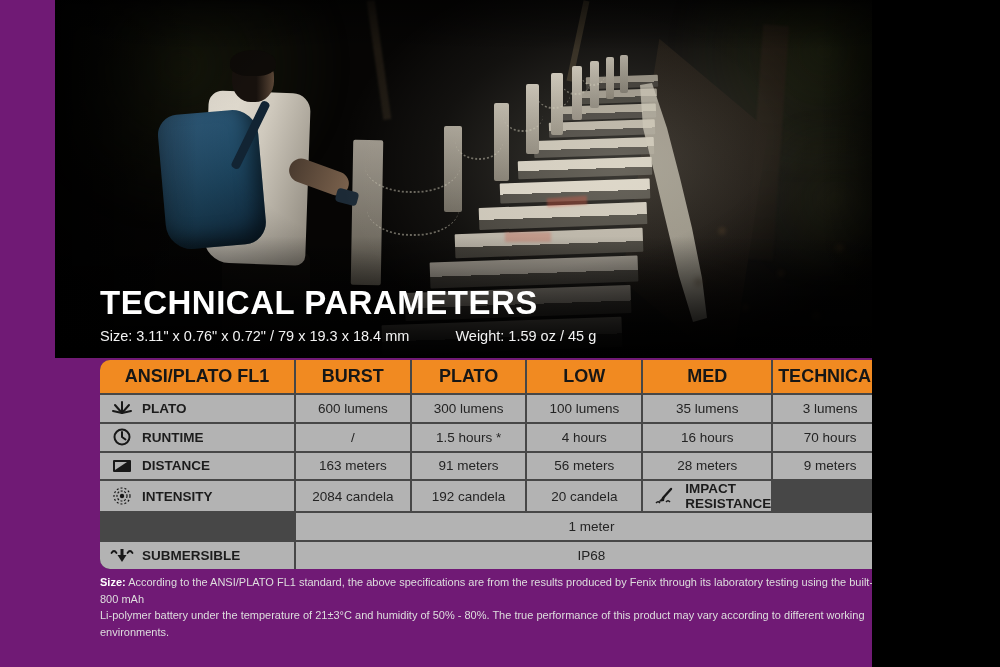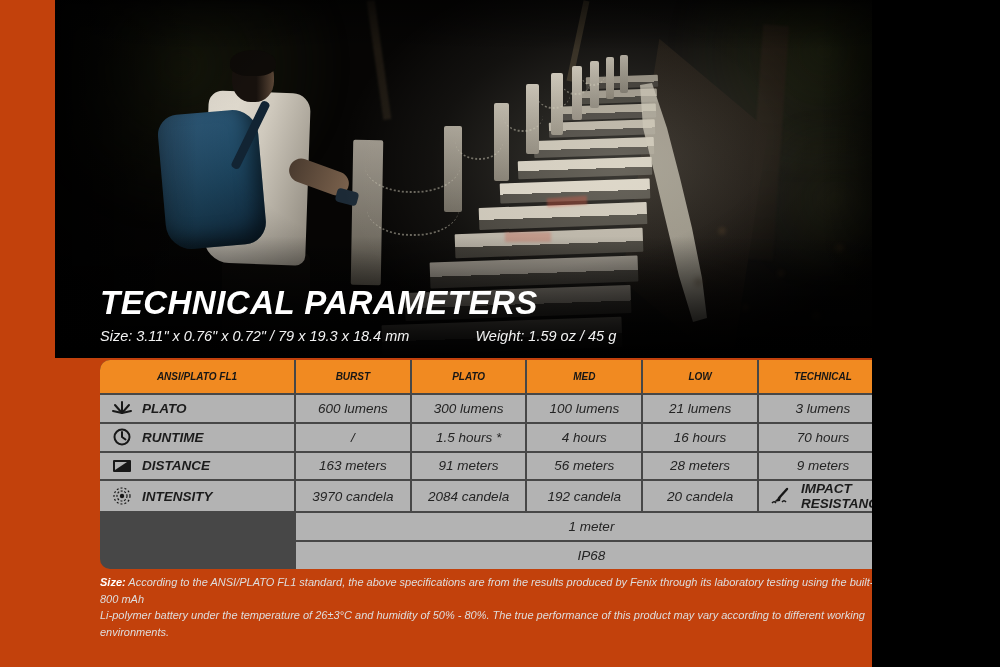--- a/index.html
+++ b/index.html
@@ -2,47 +2,47 @@
 <html style="--orange: #F18A21; --cellgray: #B3B3B3; --divider: #474747; --inkdark: #1C1C1C;"><head>
 <meta charset="utf-8">
 <style>
   :root{
     --orange:#F18A21;
     --cellgray:#B3B3B3;
     --divider:#474747;
     --inkdark:#1C1C1C;
   }
   html,body{margin:0;padding:0;background:#000;}
-  .stage{position:relative;width:872px;height:667px;background:#c2410c;overflow:hidden;
-         font-family:"Liberation Sans","DejaVu Sans",sans-serif;font-style:italic;}
+  .stage{position:relative;width:872px;height:667px;background:#701a75;overflow:hidden;
+         font-family:"Liberation Sans","DejaVu Sans",sans-serif;}
   
   .photo{position:absolute;left:55px;top:0;width:889px;height:358px;background:#060504;overflow:hidden;}
   .photo *{position:absolute;}
   .glow{left:0;top:0;width:889px;height:358px;
         background:radial-gradient(ellipse 390px 280px at 565px 165px,rgba(255,248,228,.22),rgba(255,248,228,.05) 48%,transparent 72%);}
   .vignette{left:0;top:0;width:889px;height:358px;
       background:
         linear-gradient(180deg,rgba(0,0,0,.55) 0%,transparent 14%),
         linear-gradient(90deg,rgba(0,0,0,.85),transparent 16%),
         linear-gradient(270deg,rgba(0,0,0,.85),transparent 14%),
         linear-gradient(180deg,transparent 66%,rgba(0,0,0,.72) 90%,#000 100%),
         radial-gradient(ellipse 72% 88% at 50% 38%,transparent 42%,rgba(0,0,0,.5) 74%,rgba(0,0,0,.92) 100%);}
   .step{border-radius:1px;transform:rotate(-2deg);}
   .post{border-radius:2px;}
   .chain{border-bottom:2px dotted rgba(200,195,178,.5);border-radius:0 0 48% 48%/0 0 95% 95%;}
   .blob{filter:blur(6px);}
   
   .title{position:absolute;left:100px;top:284px;color:#fff;font-size:33px;font-weight:bold;letter-spacing:.5px;z-index:5;}
   .dims{position:absolute;left:100px;top:328px;color:#f2f2f2;font-size:14.5px;z-index:5;}
-  .dims .w{margin-left:62px;}
+  .dims .w{margin-left:42px;}
   
   .spec-table{position:absolute;left:100px;top:360px;width:787px;height:209px;z-index:6;
       display:grid;grid-template-columns:194px repeat(5,1fr);grid-template-rows:33px repeat(6,1fr);
       gap:2px;background:var(--divider);border-radius:10px;overflow:hidden;}
-  .th{background:var(--orange);color:#161616;font-weight:bold;font-size:10px;
+  .th{background:var(--orange);color:#161616;font-weight:bold;font-size:18px;
       display:flex;align-items:center;justify-content:center;}
   .lbl{background:var(--cellgray);display:flex;align-items:center;gap:8px;padding-left:10px;
       color:var(--inkdark);font-weight:bold;font-size:13.5px;}
   .val{background:var(--cellgray);display:flex;align-items:center;justify-content:center;
       color:#242424;font-size:13.5px;}
   .span5{grid-column:2/7;}
   .ico{width:24px;height:20px;flex:0 0 24px;}
   
   .note{position:absolute;left:100px;width:796px;color:#dedede;font-size:11px;line-height:1.5;z-index:5;}
   .n1{top:574px;}
@@ -128,40 +128,40 @@
   <div class="title">TECHNICAL PARAMETERS</div>
   <div class="dims">
     <span>Size: 3.11" x 0.76" x 0.72" / 79 x 19.3 x 18.4 mm</span>
     <span class="w">Weight: 1.59 oz / 45 g</span>
   </div>
 
   <div class="spec-table">
     <div class="th">ANSI/PLATO FL1</div>
     <div class="th">BURST</div>
     <div class="th">PLATO</div>
+    <div class="th">LOW</div>
     <div class="th">MED</div>
-    <div class="th">LOW</div>
     <div class="th">TECHNICAL</div>
 
     <div class="lbl">
       <svg class="ico" viewBox="0 0 24 20">
         <g stroke="#181818" stroke-width="2" stroke-linecap="round" fill="none">
           <path d="M12 15 L12 4"></path>
             <path d="M12 15 L5 7"></path>
             <path d="M12 15 L19 7"></path>
           <path d="M12 15 L3 13"></path>
             <path d="M12 15 L21 13"></path>
         </g>
       </svg>
       <span>PLATO</span>
     </div>
     <div class="val">600 lumens</div>
     <div class="val">300 lumens</div>
     <div class="val">100 lumens</div>
-    <div class="val">21 lumens</div>
+    <div class="val">35 lumens</div>
     <div class="val">3 lumens</div>
 
     <div class="lbl">
       <svg class="ico" viewBox="0 0 24 20">
         <circle cx="12" cy="10" r="7.5" stroke="#181818" stroke-width="2" fill="none"></circle>
         <path d="M12 10 L12 5 M12 10 L15.5 12.5" stroke="#181818" stroke-width="2" stroke-linecap="round" fill="none"></path>
       </svg>
       <span>RUNTIME</span>
     </div>
     <div class="val">/</div>
@@ -184,36 +184,43 @@
     <div class="val">9 meters</div>
 
     <div class="lbl">
       <svg class="ico" viewBox="0 0 24 20">
         <circle cx="12" cy="10" r="2.2" fill="#181818"></circle>
         <circle cx="12" cy="10" r="5" stroke="#181818" stroke-width="1.2" stroke-dasharray="2 1.6" fill="none"></circle>
         <circle cx="12" cy="10" r="8" stroke="#181818" stroke-width="1.2" stroke-dasharray="2 2" fill="none"></circle>
       </svg>
       <span>INTENSITY</span>
     </div>
-    <div class="val">3970 candela</div>
     <div class="val">2084 candela</div>
     <div class="val">192 candela</div>
     <div class="val">20 candela</div>
 
     <div class="lbl">
       <svg class="ico" viewBox="0 0 24 20">
         <path d="M18 3 L10 12" stroke="#181818" stroke-width="2.4" stroke-linecap="round" fill="none"></path>
         <polygon points="5,16 12,9 11,15" fill="#181818"></polygon>
         <path d="M3 17 q2 -2.5 4 0 M13 16 q2 -2.5 4 0" stroke="#181818" stroke-width="1.4" fill="none"></path>
       </svg>
       <span>IMPACT RESISTANCE</span>
     </div>
     <div class="val span5">1 meter</div>
 
+    <div class="lbl">
+      <svg class="ico" viewBox="0 0 24 20">
+        <path d="M1.5 7 q2.5 -4 5 0 M17.5 7 q2.5 -4 5 0" stroke="#181818" stroke-width="1.8" fill="none" stroke-linecap="round"></path>
+        <path d="M12 3 L12 10" stroke="#181818" stroke-width="3" fill="none"></path>
+        <polygon points="7.5,9 16.5,9 12,16" fill="#181818"></polygon>
+      </svg>
+      <span>SUBMERSIBLE</span>
+    </div>
     <div class="val span5">IP68</div>
   </div>
 
   <div class="note n1">
     <b>Size:</b><span> According to the ANSI/PLATO FL1 standard, the above specifications are from the results produced by Fenix through its laboratory testing using the built-in 800 mAh</span>
-    <div>Li-polymer battery under the temperature of 26±3°C and humidity of 50% - 80%. The true performance of this product may vary according to different working environments.</div>
+    <div>Li-polymer battery under the temperature of 21±3°C and humidity of 50% - 80%. The true performance of this product may vary according to different working environments.</div>
   </div>
 
 </div>
 
 </body></html>

